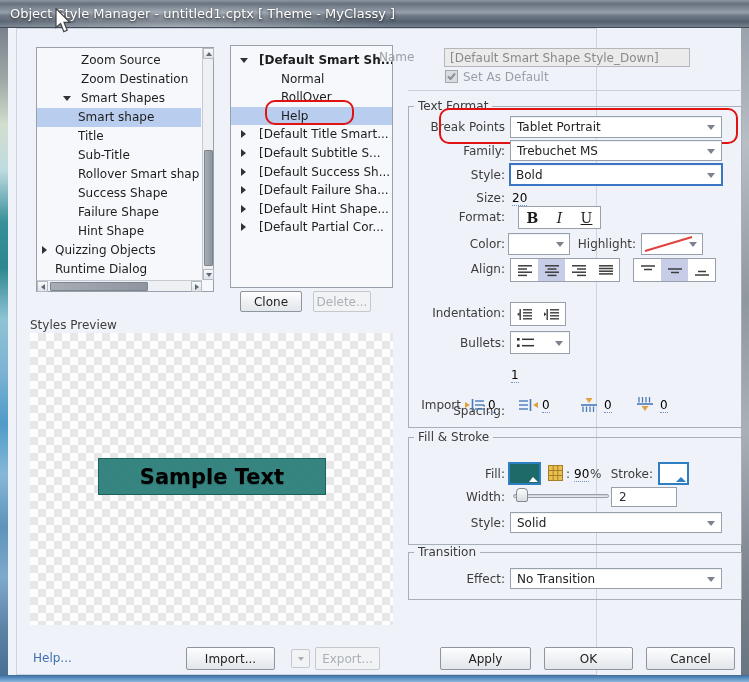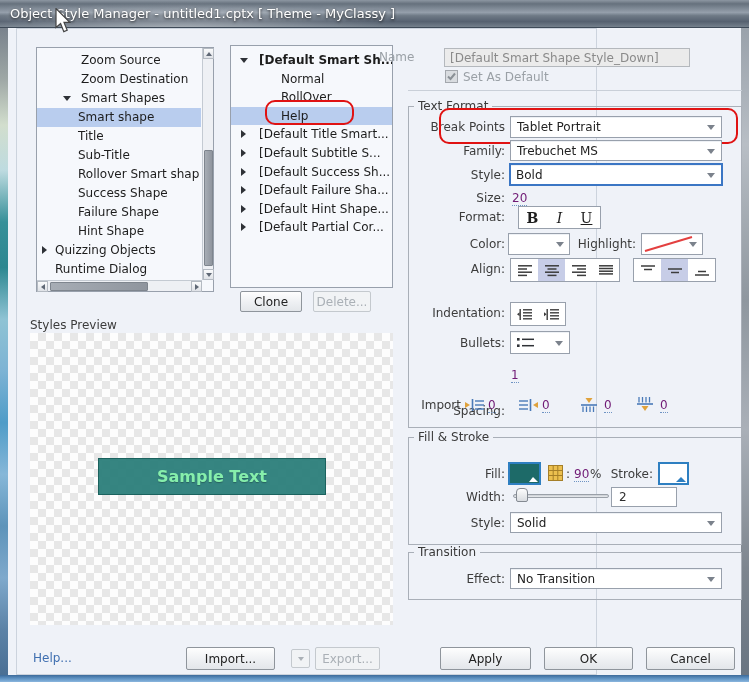--- a/index.html
+++ b/index.html
@@ -66,21 +66,21 @@
     padding:0 20px 0 6px; font-size:12px; color:#222; box-shadow:inset 0 1px 0 #eef1f5; }
   .dd.focus { border:2px solid #3b76c4; padding-left:5px; }
   .dd-arr { position:absolute; right:6px; top:50%; margin-top:-2px; width:0; height:0;
     border-left:4px solid transparent; border-right:4px solid transparent; border-top:5px solid #7b828c; }
   .inp-dis { position:absolute; background:#ebebeb; border:1px solid #b4b8bd; color:#8a8a8a;
     display:flex; align-items:center; padding:0 5px; white-space:nowrap; overflow:hidden; }
   .inp { position:absolute; background:#fff; border:1px solid #98a0ac; display:flex; align-items:center; padding:0 7px; }
   .fs { position:absolute; border:1px solid #a9afb8; }
   .legend { position:absolute; background:#eff2f8; padding:0 4px; font-size:12px; color:#3a3a3a; white-space:nowrap; }
   .link { color:#3f6fb0; text-decoration:none; }
-  .numlink { color:#701a75; border-bottom:1px dotted #6f94c4; cursor:pointer; }
+  .numlink { color:#000000; border-bottom:1px dotted #6f94c4; cursor:pointer; }
   .tgl-group { position:absolute; display:flex; background:#fff; border:1px solid #98a0ac; }
   .tgl { width:27px; height:22px; display:flex; align-items:center; justify-content:center; }
   .tgl.on { background:#c7cde7; }
   .fmt-btn { width:27px; height:21px; display:flex; align-items:center; justify-content:center;
     font-family:"DejaVu Serif", serif; font-size:14px; color:#1d1d1d; }
   .swatch { position:absolute; border:2px solid #2e7fc1; background:#fff; }
   .swatch .corner { position:absolute; right:1px; bottom:1px; width:0; height:0;
     border-left:4px solid transparent; border-top:4px solid transparent; }
   .combo-sw { position:absolute; background:#fff; border:1px solid #98a0ac; box-shadow:inset 0 1px 0 #eef1f5; }
   .combo-sw .dd-arr { right:5px; }
@@ -90,21 +90,21 @@
     border:1px solid #9aa0a8; border-radius:2px; }
   .slider-thumb { position:absolute; width:12px; height:14px;
     background:linear-gradient(180deg,#fdfdfd,#d9dce0); border:1px solid #848a92; border-radius:4px 4px 2px 2px; }
   .preview { position:absolute; background-color:#fdfdfd;
     background-image:
       linear-gradient(45deg,#e7e7e7 25%,transparent 25%,transparent 75%,#e7e7e7 75%),
       linear-gradient(45deg,#e7e7e7 25%,transparent 25%,transparent 75%,#e7e7e7 75%);
     background-position:0 0, 8px 8px; background-size:16px 16px; }
   .sample-box { position:absolute; background:rgba(39,124,119,0.93); border:1px solid rgba(26,96,92,.95);
     display:flex; align-items:center; justify-content:center; }
-  .sample-text { color:#86efac; font-size:16px; font-weight:bold; text-shadow:0 1px 1px rgba(0,0,0,.25); }
+  .sample-text { color:#000000; font-size:21px; font-weight:bold; text-shadow:0 1px 1px rgba(0,0,0,.25); }
   .sepline { position:absolute; height:1px; background:#c9cfd8; }
   .icon-svg { display:block; }
 </style>
 </head>
 <body>
 
 <div class="window">
 
   <div class="titlebar">
     <div class="title-text">Object Style Manager - untitled1.cptx [ Theme - MyClassy ]</div>

